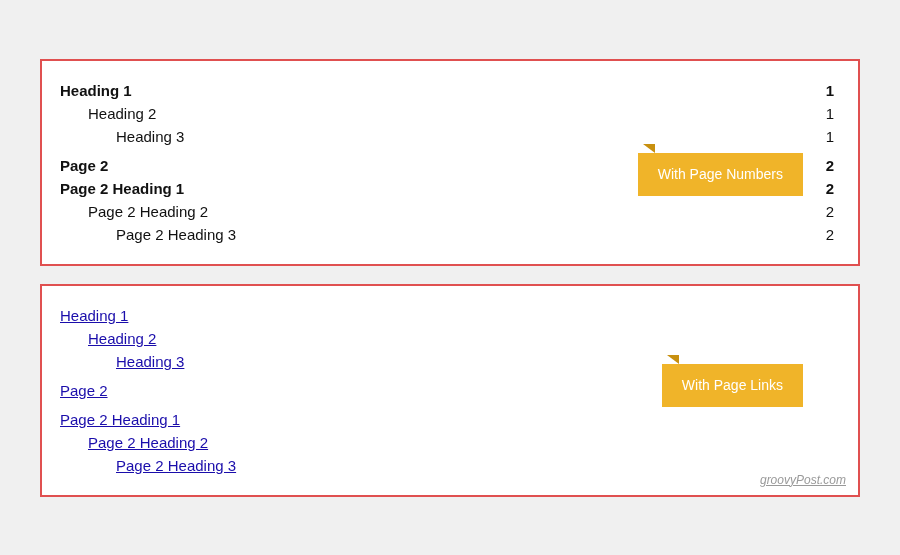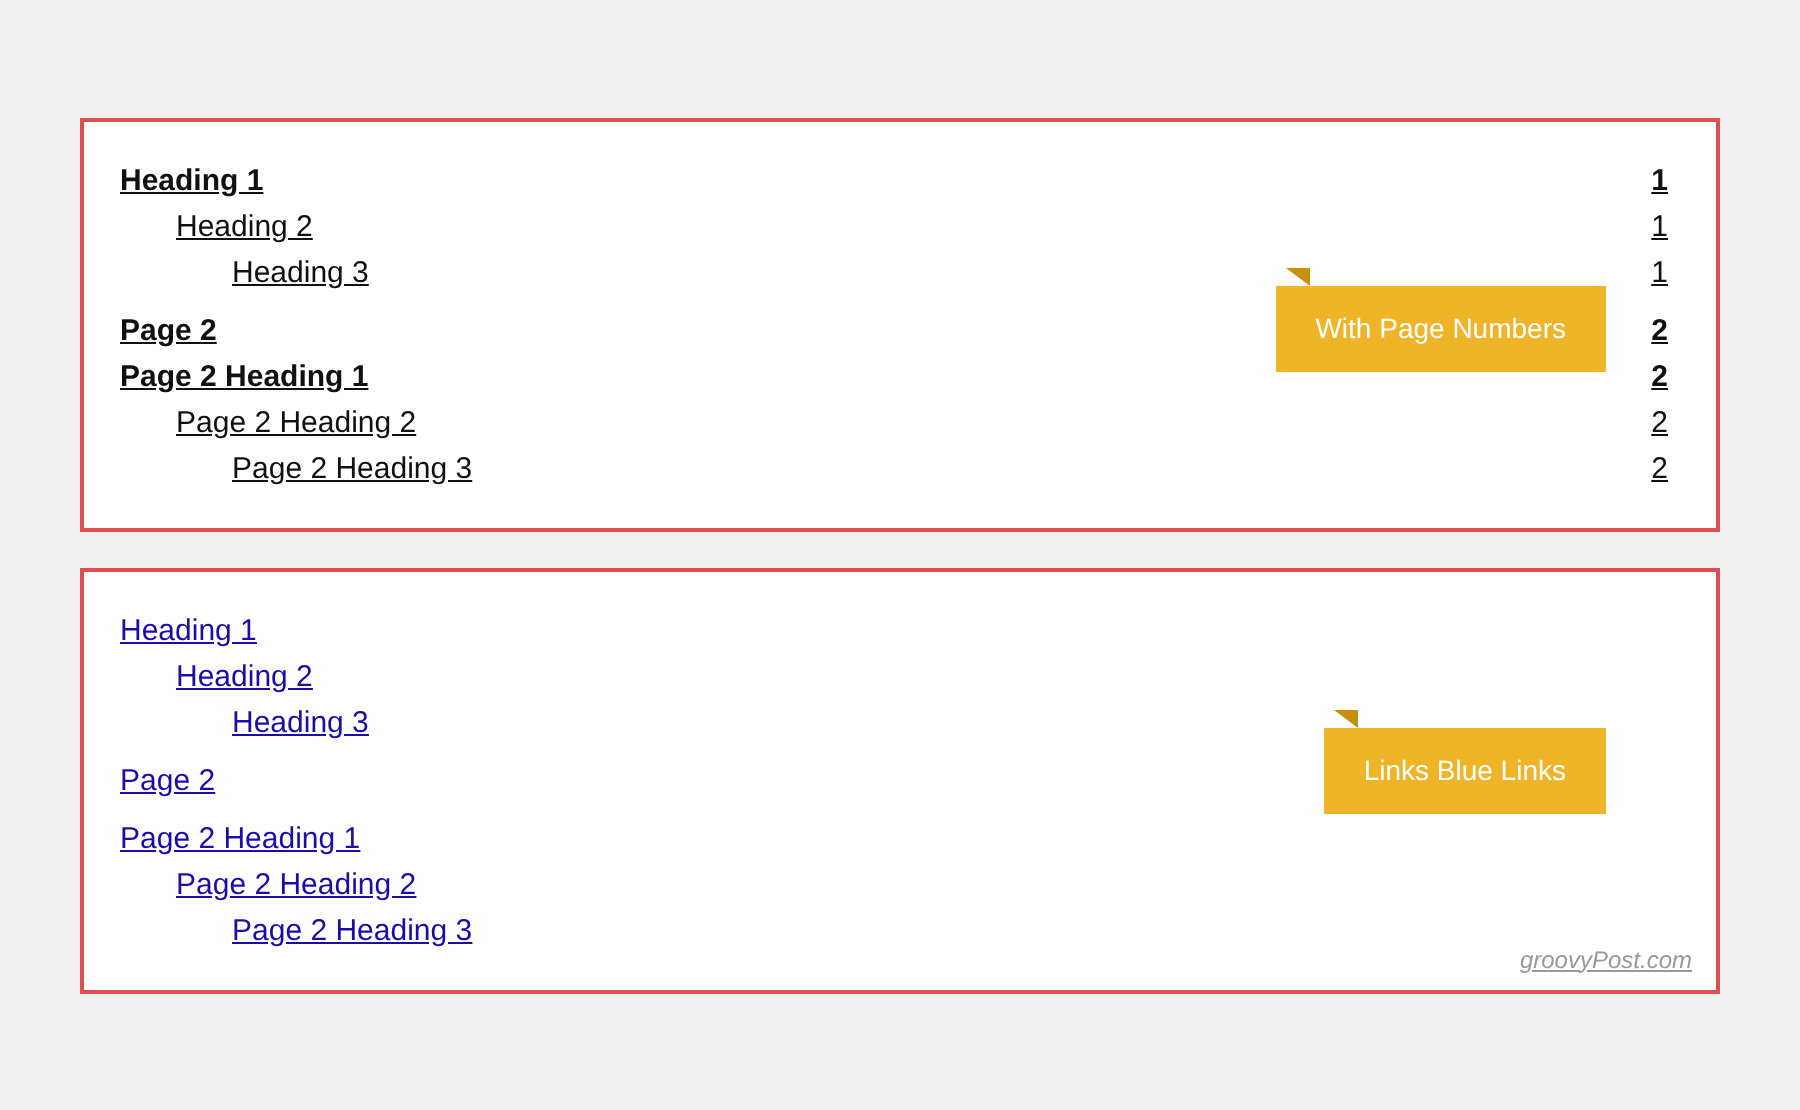--- a/index.html
+++ b/index.html
@@ -33,21 +33,20 @@
       position: relative;
     }
 
     .toc-row {
       display: flex;
       justify-content: space-between;
       align-items: flex-start;
       padding: 3px 0;
       font-size: 15px;
       color: #111;
-      text-decoration: underline;
     }
 
     .toc-row.bold-row .toc-label {
       font-weight: bold;
       font-size: 15px;
     }
 
     .toc-row.indent-1 .toc-label {
       padding-left: 28px;
     }
@@ -130,21 +129,21 @@
         <span class="toc-label">Page 2 Heading 2</span>
         <span class="toc-number">2</span>
       </div>
 
       <div class="toc-row indent-2">
         <span class="toc-label">Page 2 Heading 3</span>
         <span class="toc-number">2</span>
       </div>
     </div>
 
-    <div class="callout-wrapper" style="position:absolute; top:82px; right:55px;">
+    <div class="callout-wrapper" style="position:absolute; top:92px; right:55px;">
       <div style="position:relative;">
 
         <div style="position:absolute; top:-9px; left:5px; width:0; height:0; border-right:12px solid #c8900f; border-top:0; border-bottom:9px solid transparent; border-left:0;"></div>
         <div style="background:#f0b429; color:#fff; font-size:14px; font-weight:500; padding:12px 20px; text-align:center; min-width:140px; line-height:1.4;">With Page Numbers</div>
       </div>
     </div>
   </div>
 
   <div class="toc-box links-box" style="position:relative;">
     <div>
@@ -179,20 +178,20 @@
 
       <div class="toc-row indent-2">
         <span class="toc-label" style="color:#1a0dab;text-decoration:underline;cursor:pointer;">Page 2 Heading 3</span>
       </div>
     </div>
 
     <div class="callout-wrapper" style="position:absolute; top:78px; right:55px;">
       <div style="position:relative;">
 
         <div style="position:absolute; top:-9px; left:5px; width:0; height:0; border-right:12px solid #c8900f; border-top:0; border-bottom:9px solid transparent; border-left:0;"></div>
-        <div style="background:#f0b429; color:#fff; font-size:14px; font-weight:500; padding:12px 20px; text-align:center; min-width:140px; line-height:1.4;">Links Blue Links</div>
+        <div style="background:#f0b429; color:#fff; font-size:14px; font-weight:500; padding:12px 20px; text-align:center; min-width:140px; line-height:1.4;">With Page Links</div>
       </div>
     </div>
 
     <div class="groovy-watermark">groovyPost.com</div>
   </div>
 
 </div>
 
 </body></html>

